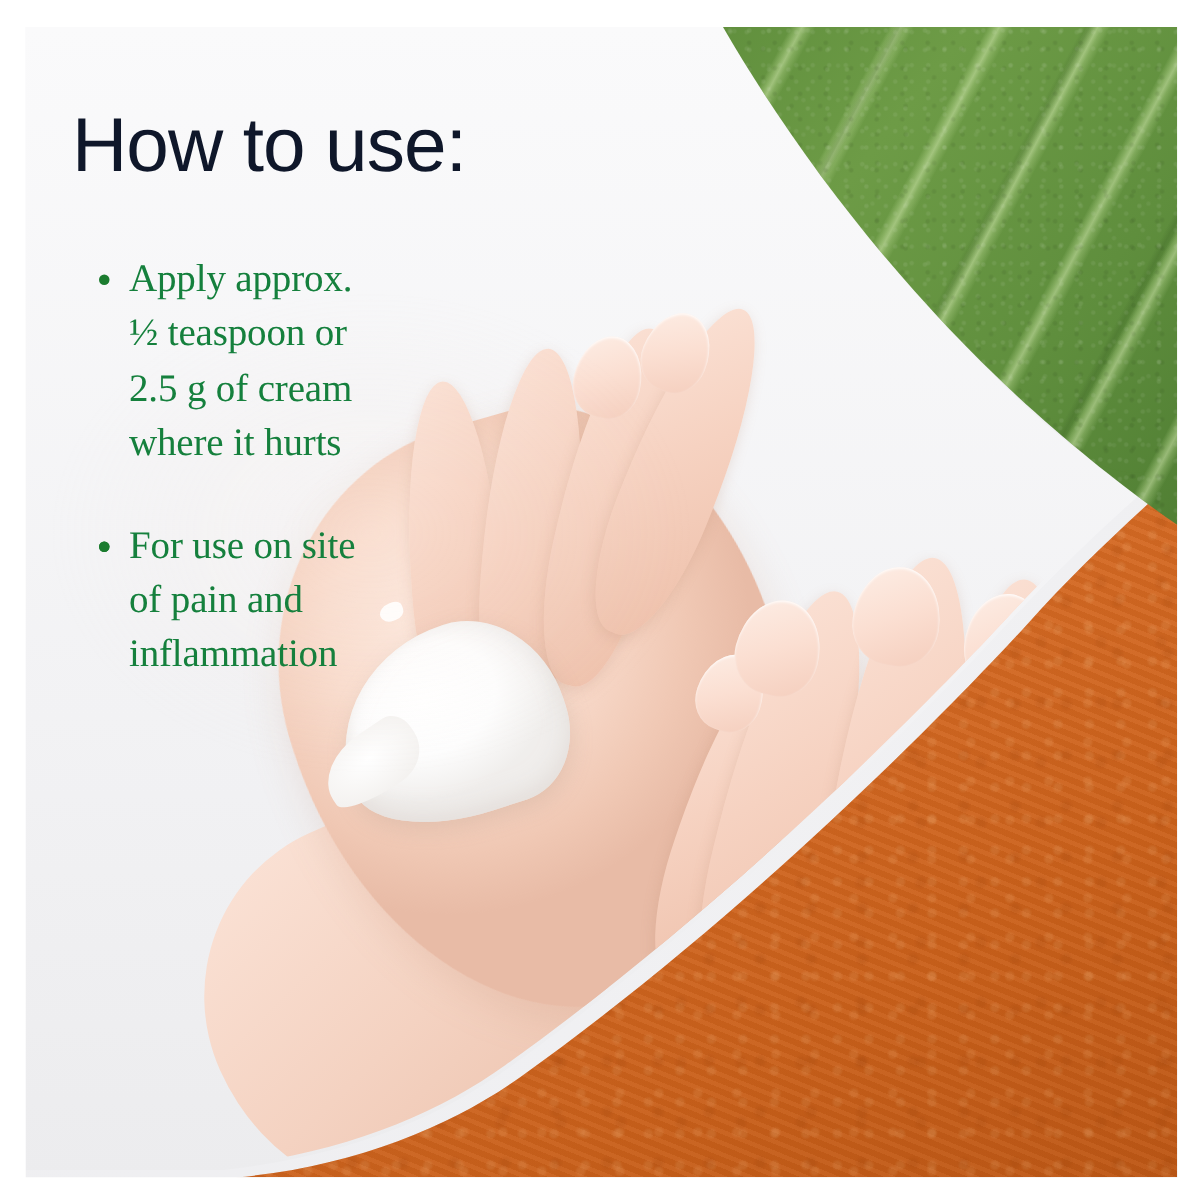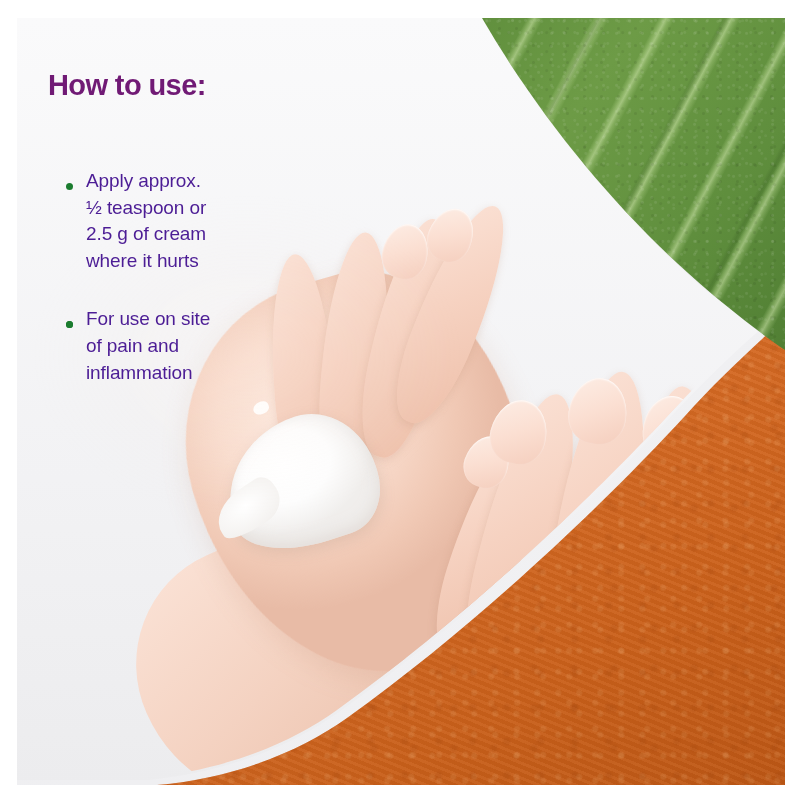--- a/index.html
+++ b/index.html
@@ -188,40 +188,41 @@
   .hand-mask{
     position:absolute; left:0; top:0; width:768px; height:767px;
     clip-path: path("M 768,286 C 728,320 692,354 658,390 C 590,464 460,592 320,692 C 274,725 212,751 130,760 L 0,760 L 0,0 L 466,0 C 520,98 590,184 660,250 C 696,284 736,314 768,286 Z");
   }
 
   
   .content{position:absolute; left:0; top:0; width:768px; height:767px;}
 
   .title{
     position:absolute; left:31px; top:52px;
-    font-size:29px; font-weight:700; letter-spacing:-0.6px;
-    color:#701a75; line-height:1.06; white-space:nowrap;
+    font-size:51px; font-weight:400; letter-spacing:-0.6px;
+    color:#0f172a; line-height:1.06; white-space:nowrap;
   }
 
   .bullets{
     position:absolute; left:31px; top:150px; width:300px;
   }
   .bullet{
     position:relative; padding-left:38px; margin-bottom:32px;
   }
   .bullet:last-child{margin-bottom:0;}
   .dot{
     position:absolute; left:18px; top:15px;
     width:7px; height:7px; border-radius:50%;
     background:#1b7c2f;
   }
   .btext{
-    font-size:19px; line-height:1.40; font-weight:400;
-    color:#4c1d95; letter-spacing:-0.1px;
+    font-size:26px; line-height:1.40; font-weight:400;
+    color:#15803d; letter-spacing:-0.1px;
     white-space:pre-line;
+    font-family:Liberation Serif, serif;
   }
 
   
   .frame-t{position:absolute;left:0;top:0;width:800px;height:18px;background:#fff;}
   .frame-l{position:absolute;left:0;top:0;width:17px;height:800px;background:#fff;}
   .frame-r{position:absolute;left:785px;top:0;width:15px;height:800px;background:#fff;}
   .frame-b{position:absolute;left:0;top:785px;width:800px;height:15px;background:#fff;}
 </style>
 </head>
 <body>

